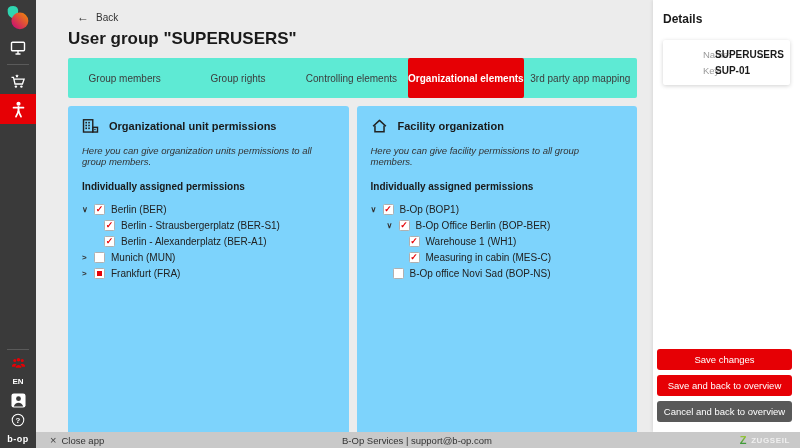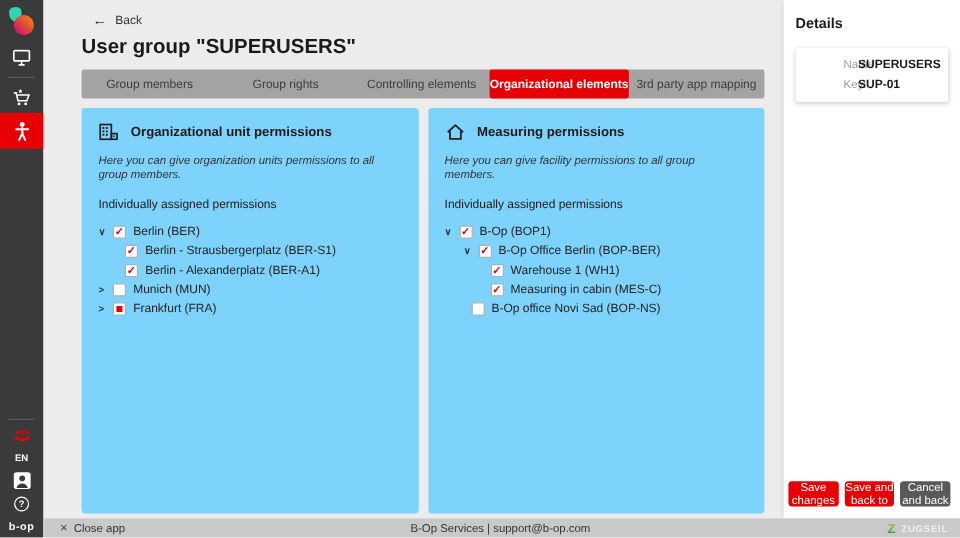--- a/index.html
+++ b/index.html
@@ -19,31 +19,31 @@
   .bop-brand { color:#fff; font-size:9px; font-weight:bold; letter-spacing:.5px; margin-top:4px; }
 
   
   .main { position:absolute; left:36px; top:0; width:609px; height:432px;
     padding:0 8px 0 32px; }
   .back-row { display:flex; align-items:center; gap:7px; margin:11px 0 0 9px;
     font-size:10px; color:#333; cursor:pointer; width:max-content; }
   .back-arrow { font-size:12px; line-height:1; }
   .page-title { font-size:17px; font-weight:bold; color:#1a1a1a; margin-top:6px; }
 
-  .tabbar { display:flex; background:#a3a3a3; height:24px; margin-top:9px; border-radius:2px; }
+  .tabbar { display:flex; background:#5eead4; height:40px; margin-top:9px; border-radius:2px; }
   .tab { flex:1; display:flex; align-items:center; justify-content:center;
     font-size:10px; color:#3c3c3c; cursor:pointer; white-space:nowrap; }
   .tab.active { background:#e60005; color:#fff; font-weight:bold; border-radius:2px; }
 
   .cards { display:flex; gap:8px; margin-top:8px; height:338px; }
   .card { background:#7dd3fc; border-radius:3px; flex:1; padding:12px 14px; overflow:hidden; }
   .card-head { display:flex; align-items:center; gap:10px; }
   .card-title { font-size:11px; font-weight:bold; color:#1a1a1a; }
   .card-desc { font-size:9.5px; font-style:italic; color:#333; margin-top:11px; }
-  .section-label { font-size:10px; font-weight:normal; color:#1a1a1a; margin-top:14px; }
+  .section-label { font-size:10px; font-weight:bold; color:#1a1a1a; margin-top:14px; }
   .tree { margin-top:9px; }
   .tree-row { display:flex; align-items:center; height:16px; font-size:10px; color:#222; }
   .chev { width:12px; font-size:8px; font-weight:bold; color:#333; cursor:pointer;
     display:inline-flex; justify-content:flex-start; flex:none; }
   .chev.chev-none { visibility:hidden; width:6px; }
   .cb { width:11px; height:11px; border:1px solid #b0b0b0; border-radius:1.5px; background:#fff;
     margin-right:6px; flex:none; display:inline-flex; align-items:center; justify-content:center;
     font-size:9px; font-weight:bold; color:#e60005; cursor:pointer; position:relative; }
   .cb-indeterminate::after { content:""; width:5px; height:5px; background:#e60005; display:block; }
   .tree-label { cursor:pointer; white-space:nowrap; }
@@ -52,21 +52,21 @@
   .details { position:absolute; right:0; top:0; width:147px; height:432px;
     background:#fff; box-shadow:-1px 0 3px rgba(0,0,0,.08); padding:12px 10px; z-index:5; }
   .details-title { font-size:12px; font-weight:bold; color:#1a1a1a; }
   .details-card { margin-top:14px; background:#fff; border-radius:2px;
     box-shadow:0 1px 4px rgba(0,0,0,.18); padding:9px 8px; }
   .kv-row { display:flex; font-size:9.5px; margin-bottom:5px; }
   .kv-row:last-child { margin-bottom:0; }
   .kv-label { color:#9a9a9a; width:44px; flex:none;padding-left:32px; }
   .kv-value { font-weight:bold; color:#1a1a1a; font-size:10px; }
   .details-buttons { position:absolute; left:4px; right:8px; bottom:10px;
-    display:flex; flex-direction:row; gap:5px; }
+    display:flex; flex-direction:column; gap:5px; }
   .btn { height:21px; border:none; border-radius:3px; font-size:9.5px; color:#fff;
     font-family:"Liberation Sans",sans-serif; cursor:pointer; width:100%; }
   .btn-primary { background:#e60005; }
   .btn-secondary { background:#595959; }
 
   
   .footer { position:absolute; left:36px; right:0; bottom:0; height:16px; background:#c9c9c9;
     display:flex; align-items:center; font-size:9.5px; color:#333; z-index:7; }
   .footer-close { display:flex; align-items:center; gap:5px; margin-left:14px; cursor:pointer; }
   .footer-close .x { font-size:11px; line-height:1; color:#444; }
@@ -212,21 +212,21 @@
             </div>
           </div>
       </div>
 
       <div class="card">
         <div class="card-head">
           <svg width="17" height="16" viewBox="0 0 18 16">
             <path d="M2.2 8.2 9 2l6.8 6.2" fill="none" stroke="#222" stroke-width="1.6" stroke-linejoin="round"></path>
             <path d="M4.2 7.4V14h9.6V7.4" fill="none" stroke="#222" stroke-width="1.6"></path>
           </svg>
-          <span class="card-title">Measuring permissions</span>
+          <span class="card-title">Facility organization</span>
         </div>
         <div class="card-desc">Here you can give facility permissions to all group members.</div>
         <div class="section-label">Individually assigned permissions</div>
         <div class="tree">
 
             <div class="tree-row" style="padding-left: 0px;">
               <span class="chev">∨</span>
               <span class="cb cb-checked">✓</span>
               <span class="tree-label">B-Op (BOP1)</span>
             </div>

